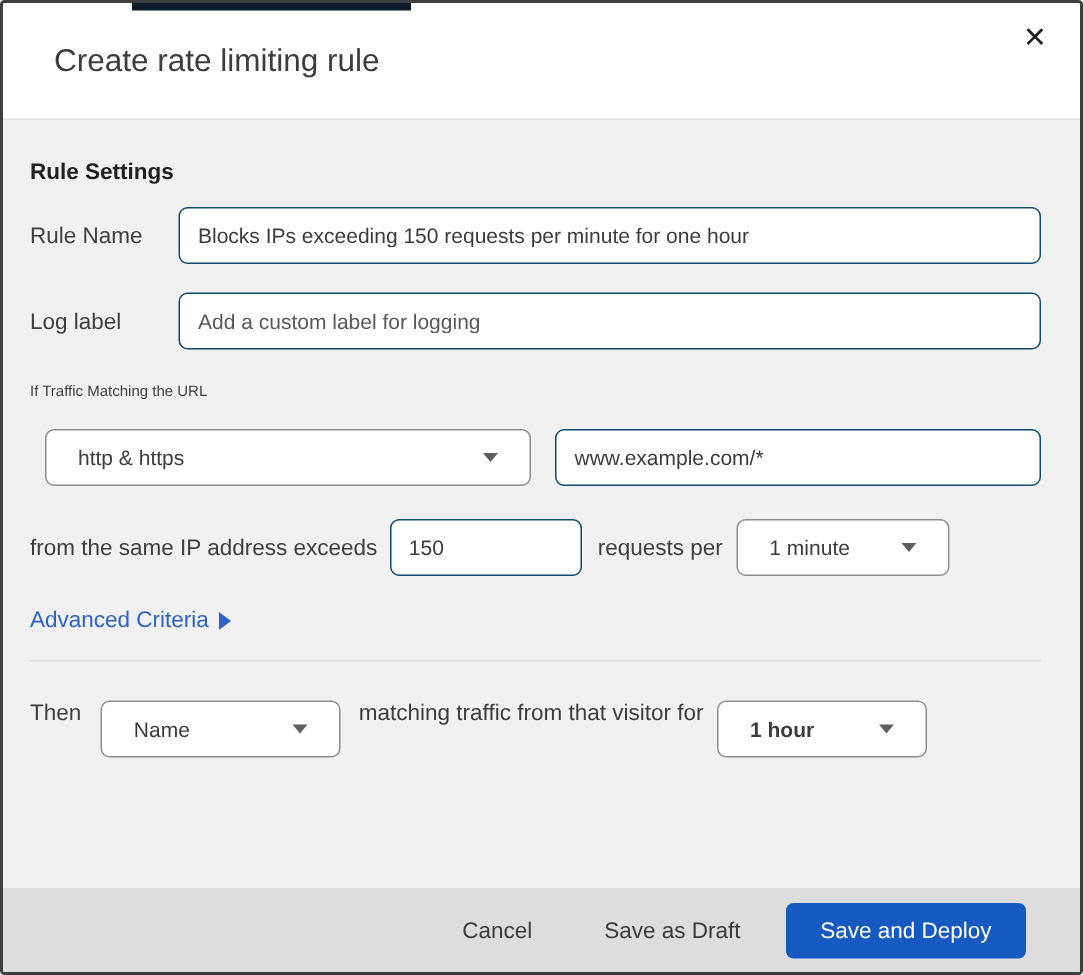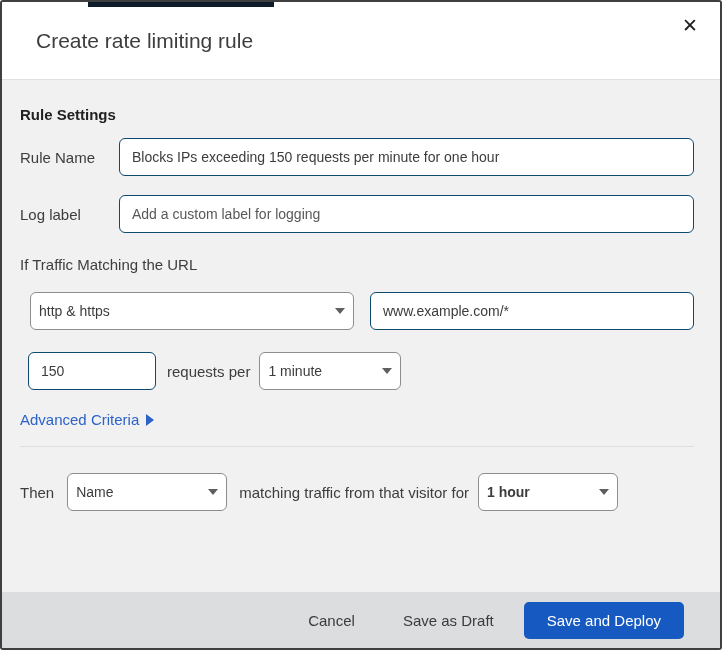--- a/index.html
+++ b/index.html
@@ -85,33 +85,33 @@
     border-radius: 6px;
     padding: 0 12px;
     font-size: 14px;
     color: #3c3c3c;
     font-family: "Liberation Sans", "DejaVu Sans", sans-serif;
     outline: none;
   }
   .text-input::placeholder { color: #585858; opacity: 1; }
   .grow { flex: 1 1 auto; min-width: 0; }
   .inline-text { font-size: 15px; color: #3d3d3d; white-space: nowrap; }
-  .match-heading { margin-top: 23px; font-size: 15px; color: #3d3d3d; }
+  .match-heading { margin-top: 23px; font-size: 10px; color: #3d3d3d; }
   .selects-row { display: flex; align-items: center; margin-top: 19px; margin-left: 10px; }
   .threshold-row { display: flex; align-items: center; margin-top: 22px; }
-  .then-row { display: flex; align-items: center; margin-top: 26px; }
+  .then-row { display: flex; align-items: flex-start; margin-top: 26px; }
   
   .select-box {
     height: 38px;
     background: #ffffff;
     border: 1px solid #8d8d8d;
     border-radius: 6px;
     display: flex;
     align-items: center;
-    padding: 0 8px;
+    padding: 0 21px;
     font-size: 14px;
     color: #3c3c3c;
     cursor: pointer;
   }
   .select-box .caret {
     margin-left: auto;
     width: 0; height: 0;
     border-left: 5px solid transparent;
     border-right: 5px solid transparent;
     border-top: 6px solid #5f5f5f;
@@ -205,20 +205,21 @@
 
     <div class="selects-row">
       <div class="select-box sel-scheme">
         <span>http &amp; https</span>
         <span class="caret"></span>
       </div>
       <input class="text-input grow input-url" type="text" value="www.example.com/*" style="">
     </div>
 
     <div class="threshold-row">
+      <span class="inline-text">from the same IP address exceeds</span>
       <input class="text-input input-requests" type="text" value="150" style="">
       <span class="inline-text mid">requests per</span>
       <div class="select-box sel-period">
         <span>1 minute</span>
         <span class="caret"></span>
       </div>
     </div>
 
     <div class="advanced-link">
       <span>Advanced Criteria</span>

